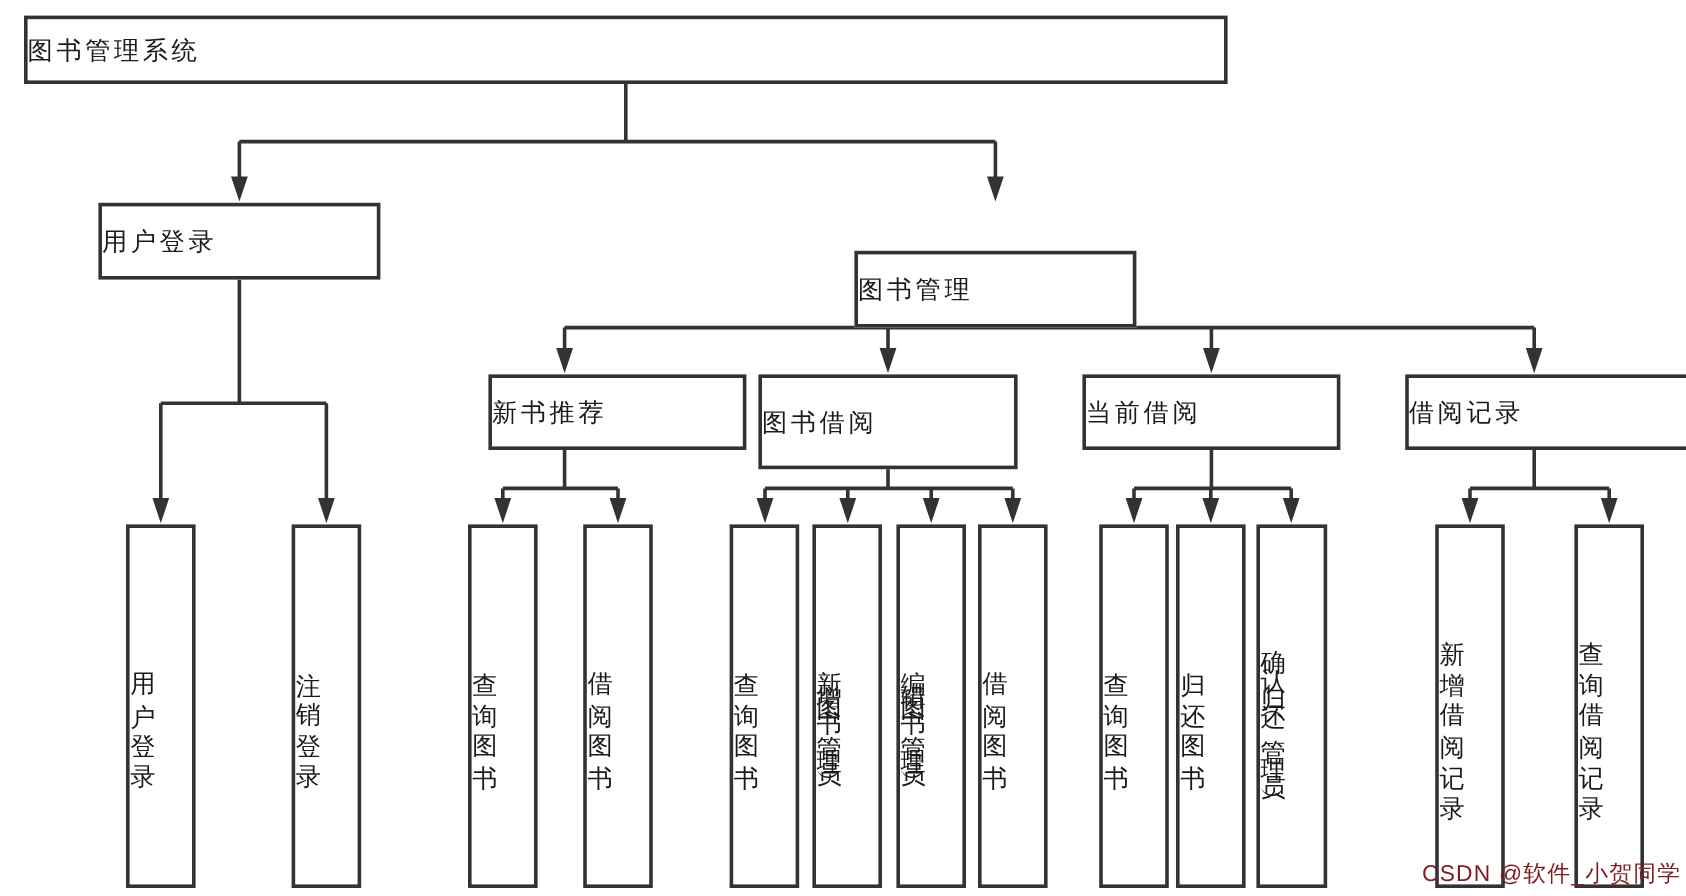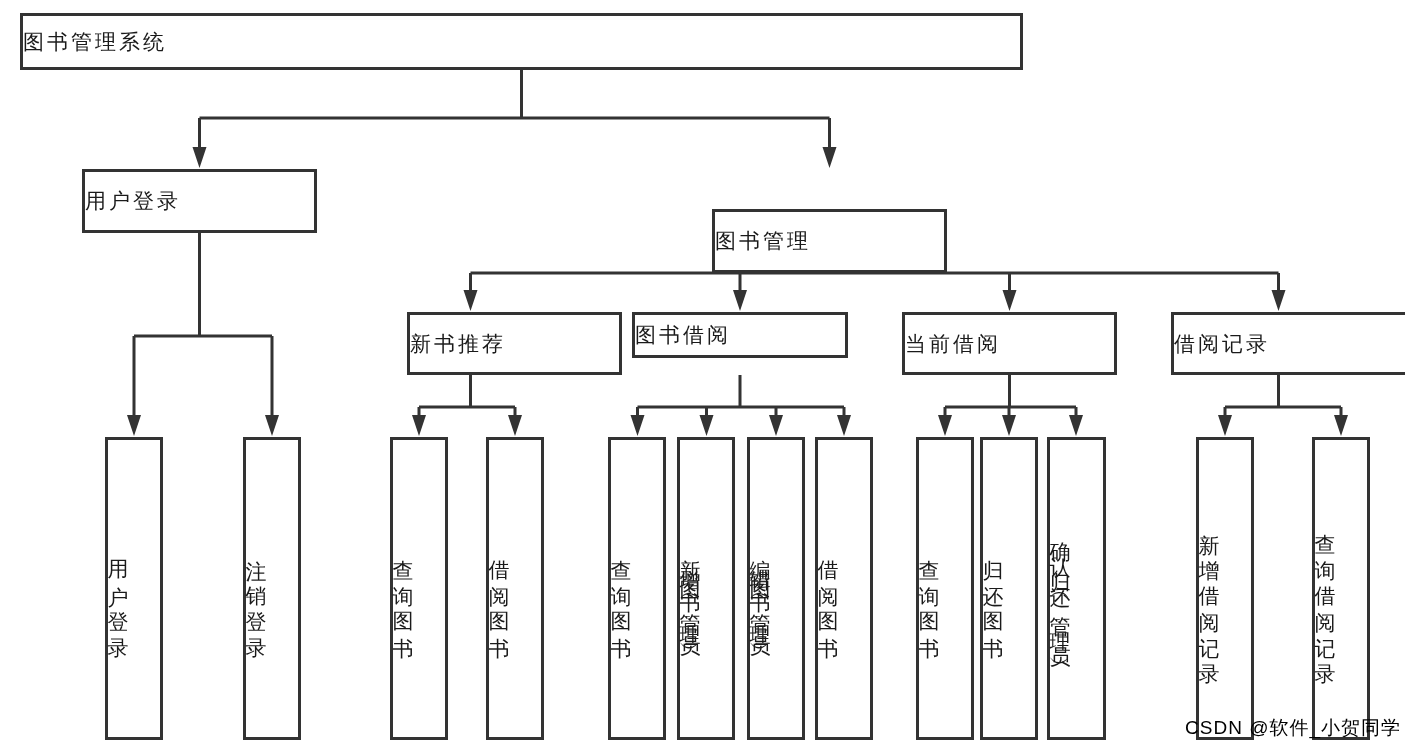--- a/index.html
+++ b/index.html
@@ -39,21 +39,21 @@
   }
   .sp-a { letter-spacing: 26px; margin-top: 13px; }
   .sp-b { letter-spacing: 15px; margin-top: 8px; }
   .sp-c { letter-spacing: 11px; margin-top: 6px; }
   .watermark {
     position: absolute;
     right: 4px;
     bottom: 6px;
     font-size: 19px;
     letter-spacing: 1px;
-    color: #000000;
+    color: #7f1d1d;
     z-index: 5;
     white-space: nowrap;
   }
 </style>
 </head>
 <body>
 
 <div class="stage">
 
   <svg class="connectors" viewBox="0 0 1405 747" xmlns="http://www.w3.org/2000/svg">
@@ -94,21 +94,21 @@
   <div class="node hbox" style="left:82px; top:169px; width:235px; height:64px;">
     <span>用户登录</span>
   </div>
   <div class="node hbox" style="left:712px; top:169px; width:235px; height:64px;margin-top:40px;">
     <span>图书管理</span>
   </div>
 
   <div class="node hbox" style="left:363px; top:312px; width:215px; height:63px;margin-left:44px;">
     <span>新书推荐</span>
   </div>
-  <div class="node hbox" style="left:632px; top:312px; width:216px; height:46px;">
+  <div class="node hbox" style="left:632px; top:312px; width:216px; height:79px;">
     <span>图书借阅</span>
   </div>
   <div class="node hbox" style="left:902px; top:312px; width:215px; height:63px;">
     <span>当前借阅</span>
   </div>
   <div class="node hbox" style="left:1171px; top:312px; width:238px; height:63px;">
     <span>借阅记录</span>
   </div>
 
   <div class="node vbox" style="left:105px; top:437px; width:58px; height:303px;">

